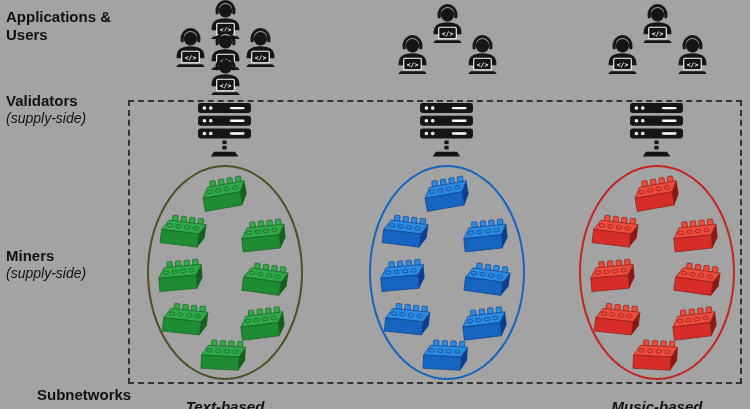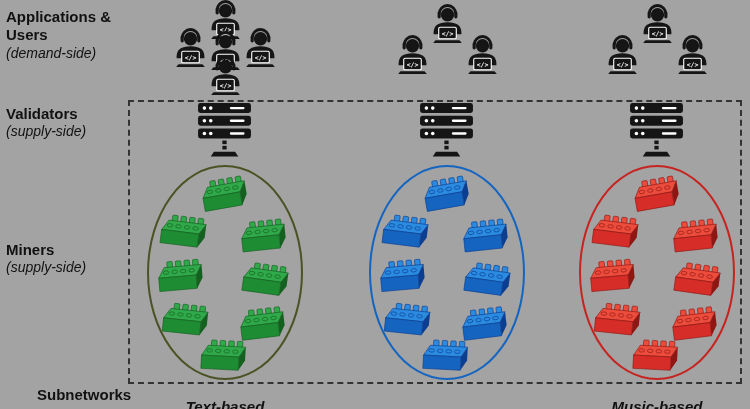--- a/index.html
+++ b/index.html
@@ -5,22 +5,22 @@
   html,body{margin:0;padding:0;background:#fff;}
   .canvas{
     position:relative;width:750px;height:409px;background:#a3a3a3;
     font-family:"Liberation Sans",sans-serif;color:#111;overflow:hidden;
   }
   
   .side-label{position:absolute;left:6px;width:118px;}
   .side-title{font-weight:bold;font-size:15px;line-height:1.22;}
   .side-sub{font-style:italic;font-size:14px;line-height:1.25;}
   .lbl-apps{top:8px;}
-  .lbl-validators{top:105px;}
-  .lbl-miners{top:241px;}
+  .lbl-validators{top:92px;}
+  .lbl-miners{top:247px;}
   .lbl-subnetworks{top:386px;margin-left:31px;}
   
   .dashed-box{position:absolute;left:128px;top:100px;width:614px;height:284px;
     border:2px dashed #333;box-sizing:border-box;}
   
   .subnet{position:absolute;top:0;width:220px;height:409px;}
   .s0{left:115px}.s1{left:337px}.s2{left:547px}
   .person{position:absolute;width:37px;height:40px;}
   .p1{left:92px;top:0}
   .p2{left:57px;top:28px}
@@ -91,21 +91,20 @@
         <ellipse cx="34" cy="15.5" rx="3.6" ry="2.2" fill="var(--bt,#999)" stroke="var(--bd,#555)" stroke-width="0.8"></ellipse>
         <ellipse cx="45" cy="15.5" rx="3.6" ry="2.2" fill="var(--bt,#999)" stroke="var(--bd,#555)" stroke-width="0.8"></ellipse>
         <rect x="2" y="22" width="48" height="17" fill="var(--bf,#777)" stroke="var(--bd,#555)" stroke-width="0.8"></rect>
         <polygon points="50,22 58,9 58,26 50,39" fill="var(--bd,#555)"></polygon>
       </symbol>
     </defs>
   </svg>
 
   <div class="side-label lbl-apps">
     <div class="side-title">Applications &amp; Users</div>
-    <div class="side-sub">(demand-side)</div>
   </div>
   <div class="side-label lbl-validators">
     <div class="side-title">Validators</div>
     <div class="side-sub">(supply-side)</div>
   </div>
   <div class="side-label lbl-miners">
     <div class="side-title">Miners</div>
     <div class="side-sub">(supply-side)</div>
   </div>
   <div class="side-label lbl-subnetworks">

